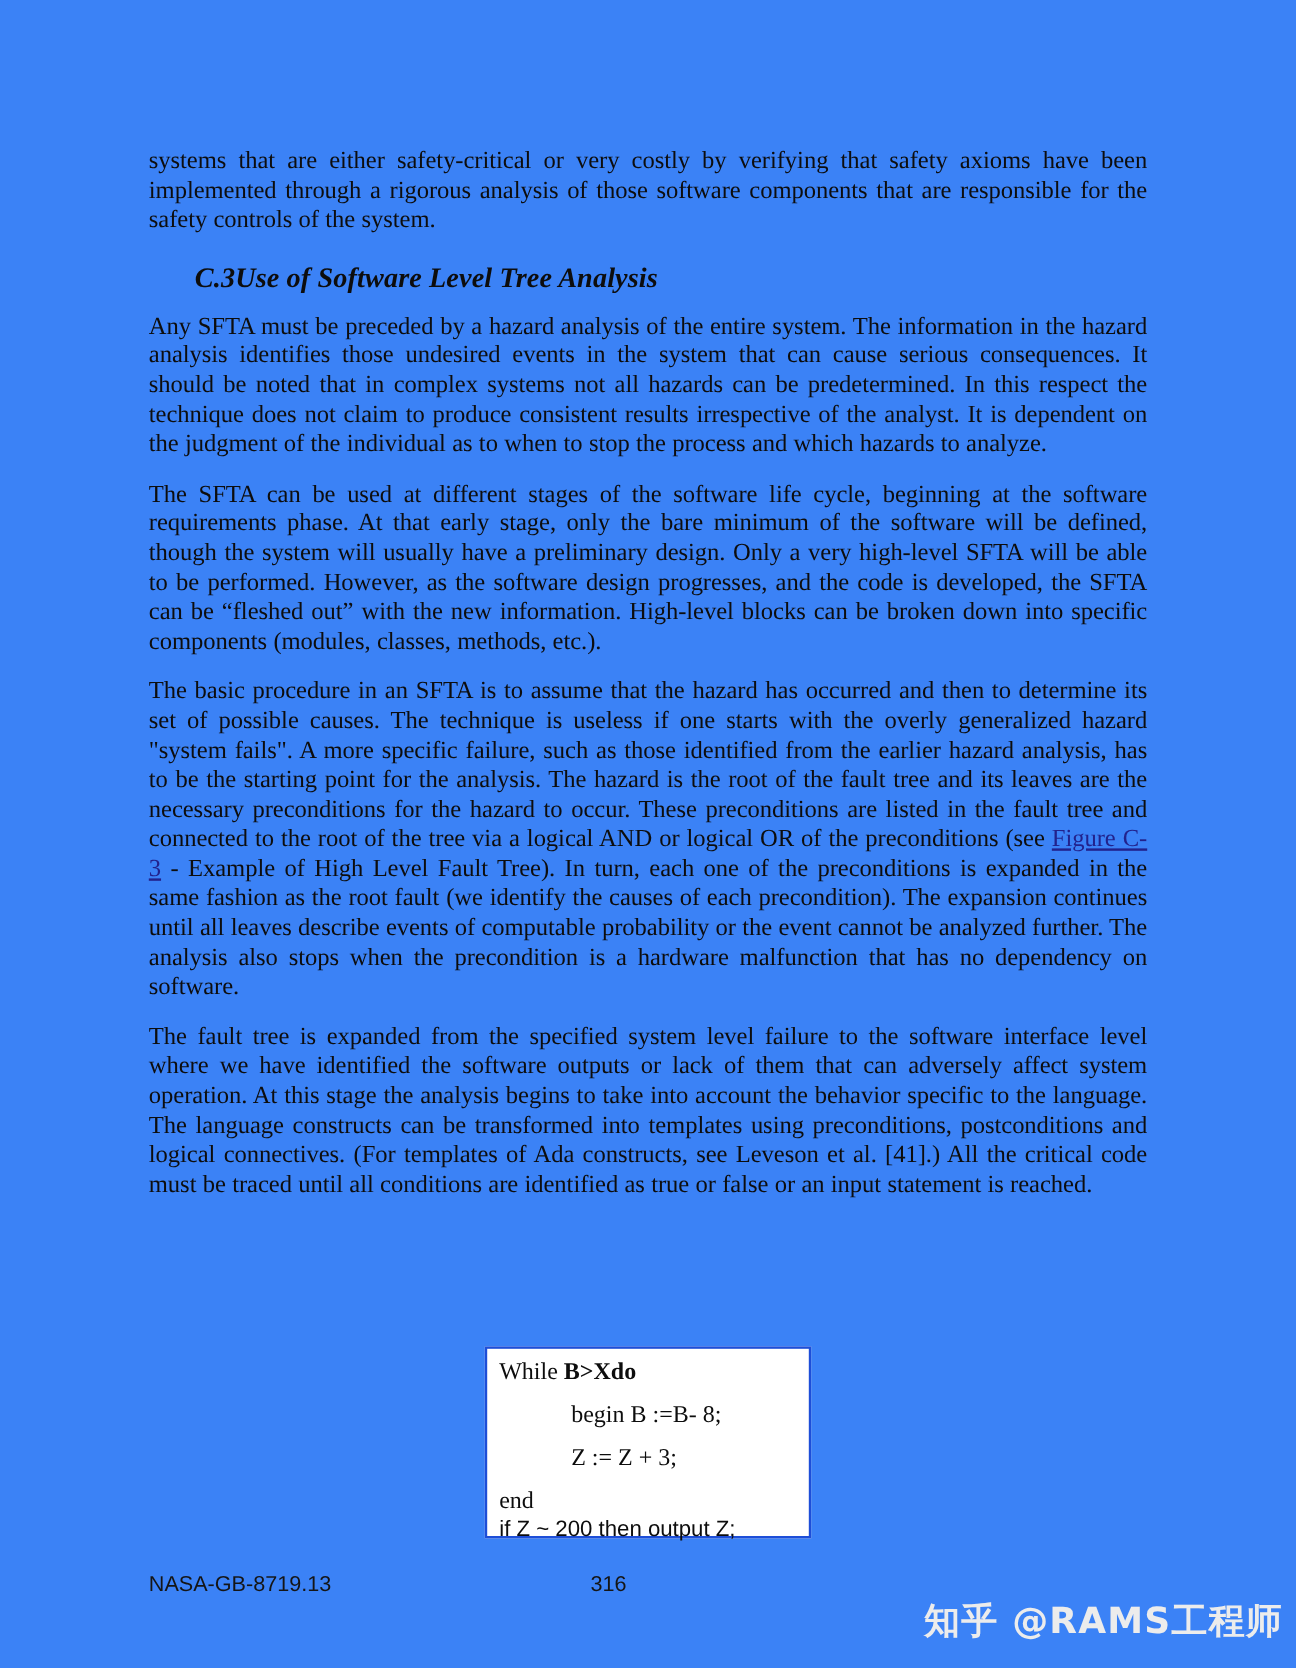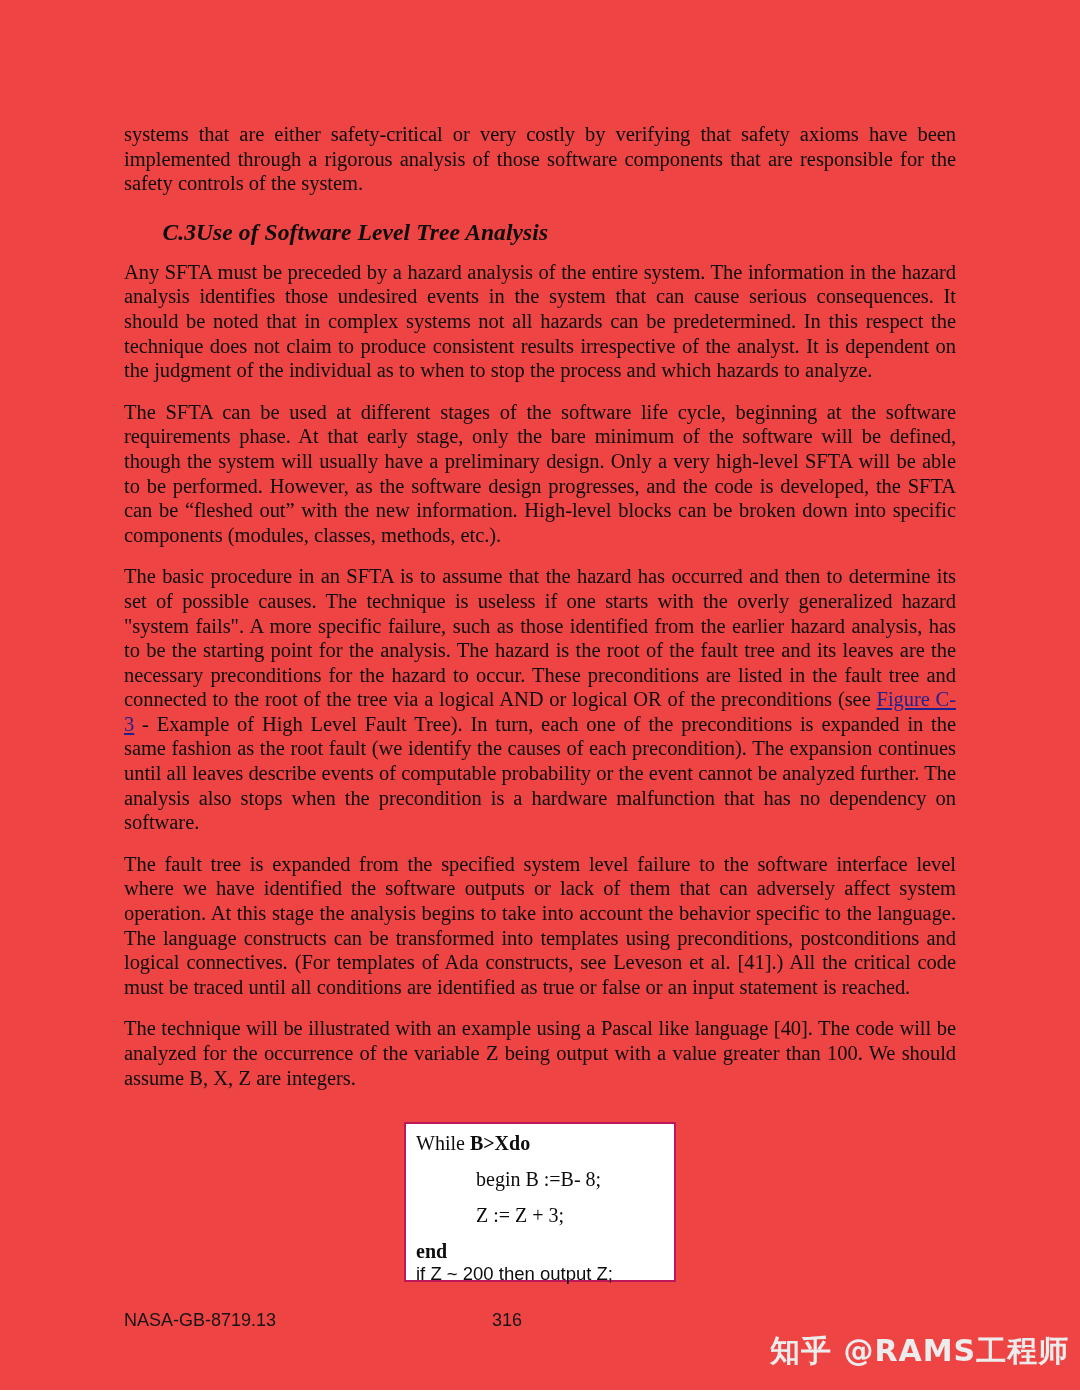--- a/index.html
+++ b/index.html
@@ -5,21 +5,21 @@
 <style>
   html, body {
     margin: 0;
     padding: 0;
     background: #ffffff;
   }
   #page {
     position: relative;
     width: 1080px;
     height: 1390px;
-    background: #ef4444;
+    background: #3b82f6;
     overflow: hidden;
     font-family: "Liberation Serif", "DejaVu Serif", serif;
     color: #0d0d0d;
   }
   #content {
     position: absolute;
     left: 124px;
     top: 122px;
     width: 832px;
   }
@@ -52,37 +52,37 @@
     color: #22228c;
     text-decoration: underline;
   }
   
   #code-box {
     position: absolute;
     left: 404px;
     top: 1122px;
     width: 272px;
     height: 160px;
-    border: 2px solid #be185d;
+    border: 2px solid #1d4ed8;
     background: #ffffff;
     box-sizing: border-box;
   }
   .code-line {
     position: absolute;
     font-size: 20px;
     line-height: 20px;
     white-space: pre;
     color: #0d0d0d;
   }
   .code-line.serif { font-family: "Liberation Serif", "DejaVu Serif", serif; }
   .code-line.sans  { font-family: "Liberation Sans", "DejaVu Sans", sans-serif; font-size: 18.5px; }
   #cl-while { left: 10px;  top: 9px;  }
   #cl-begin { left: 70px;  top: 45px; }
   #cl-z     { left: 70px;  top: 81px; }
-  #cl-end   { left: 10px;  top: 117px; font-weight: bold; }
+  #cl-end   { left: 10px;  top: 117px; }
   #cl-if    { left: 10px;  top: 140px; }
   .b { font-weight: bold; }
   
   #footer {
     position: absolute;
     left: 0;
     top: 1310px;
     width: 1080px;
     height: 30px;
     font-family: "Liberation Sans", "DejaVu Sans", sans-serif;
@@ -129,21 +129,20 @@
     </h2>
 
     <p class="body-par">Any SFTA must be preceded by a hazard analysis of the entire system.  The information in the hazard analysis identifies those undesired events in the system that can cause serious consequences.  It should be noted that in complex systems not all hazards can be predetermined.  In this respect the technique does not claim to produce consistent results irrespective of the analyst.  It is dependent on the judgment of the individual as to when to stop the process and which hazards to analyze.</p>
 
     <p class="body-par">The SFTA can be used at different stages of the software life cycle, beginning at the software requirements phase.  At that early stage, only the bare minimum of the software will be defined, though the system will usually have a preliminary design.  Only a very high-level SFTA will be able to be performed.  However, as the software design progresses, and the code is developed, the SFTA can be “fleshed out” with the new information.  High-level blocks can be broken down into specific components (modules, classes, methods, etc.).</p>
 
     <p class="body-par"><span>The basic procedure in an SFTA is to assume that the hazard has occurred and then to determine its set of possible causes.  The technique is useless if one starts with the overly generalized hazard "system fails".  A more specific failure, such as those identified from the earlier hazard analysis, has to be the starting point for the analysis.  The hazard is the root of the fault tree and its leaves are the necessary preconditions for the hazard to occur.  These preconditions are listed in the fault tree and connected to the root of the tree via a logical AND or logical OR of the preconditions (see </span><a class="xref" href="#">Figure C- 3</a><span> - Example of High Level Fault Tree).  In turn, each one of the preconditions is expanded in the same fashion as the root fault (we identify the causes of each precondition).    The expansion continues until all leaves describe events of computable probability or the event cannot be analyzed further.    The analysis also stops when the precondition is a hardware malfunction that has no dependency on software.</span></p>
 
     <p class="body-par">The fault tree is expanded from the specified system level failure to the software interface level where we have identified the software outputs or lack of them that can adversely affect system operation.  At this stage the analysis begins to take into account the behavior specific to the language.  The language constructs can be transformed into templates using preconditions, postconditions and logical connectives.  (For templates of Ada constructs, see Leveson et al. [41].) All the critical code must be traced until all conditions are identified as true or false or an input statement is reached.</p>
 
-    <p class="body-par tight">The technique will be illustrated with an example using a Pascal like language [40].  The code will be analyzed for the occurrence of the variable Z being output with a value greater than 100.  We should assume B, X, Z are integers.</p>
 
   </div>
 
   <div id="code-box">
     <div class="code-line serif" id="cl-while"><span>While </span><span class="b">B&gt;Xdo</span></div>
     <div class="code-line serif" id="cl-begin">begin B :=B- 8;</div>
     <div class="code-line serif" id="cl-z">Z := Z + 3;</div>
     <div class="code-line serif" id="cl-end">end</div>
     <div class="code-line sans" id="cl-if">if Z ~ 200 then output Z;</div>
   </div>

